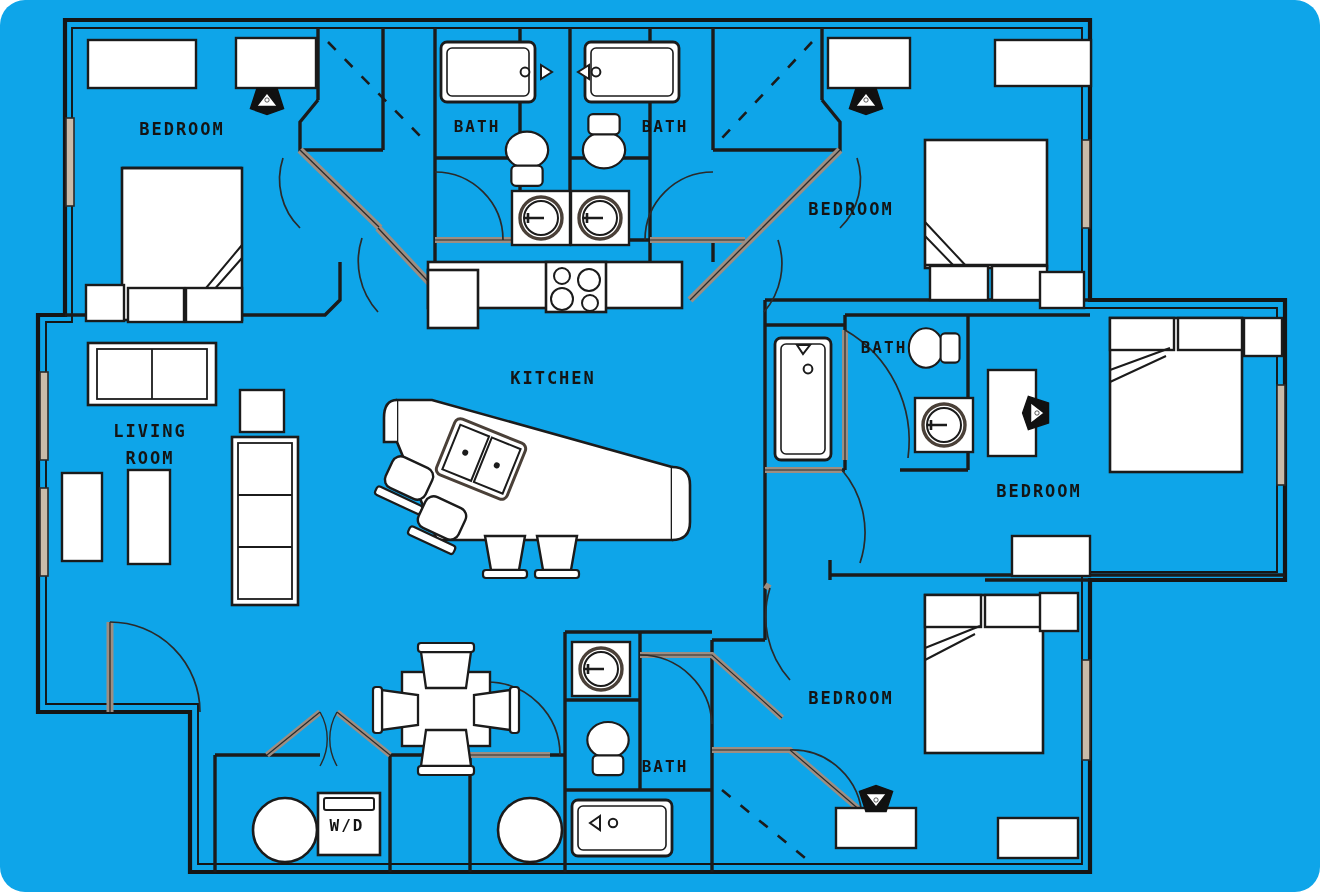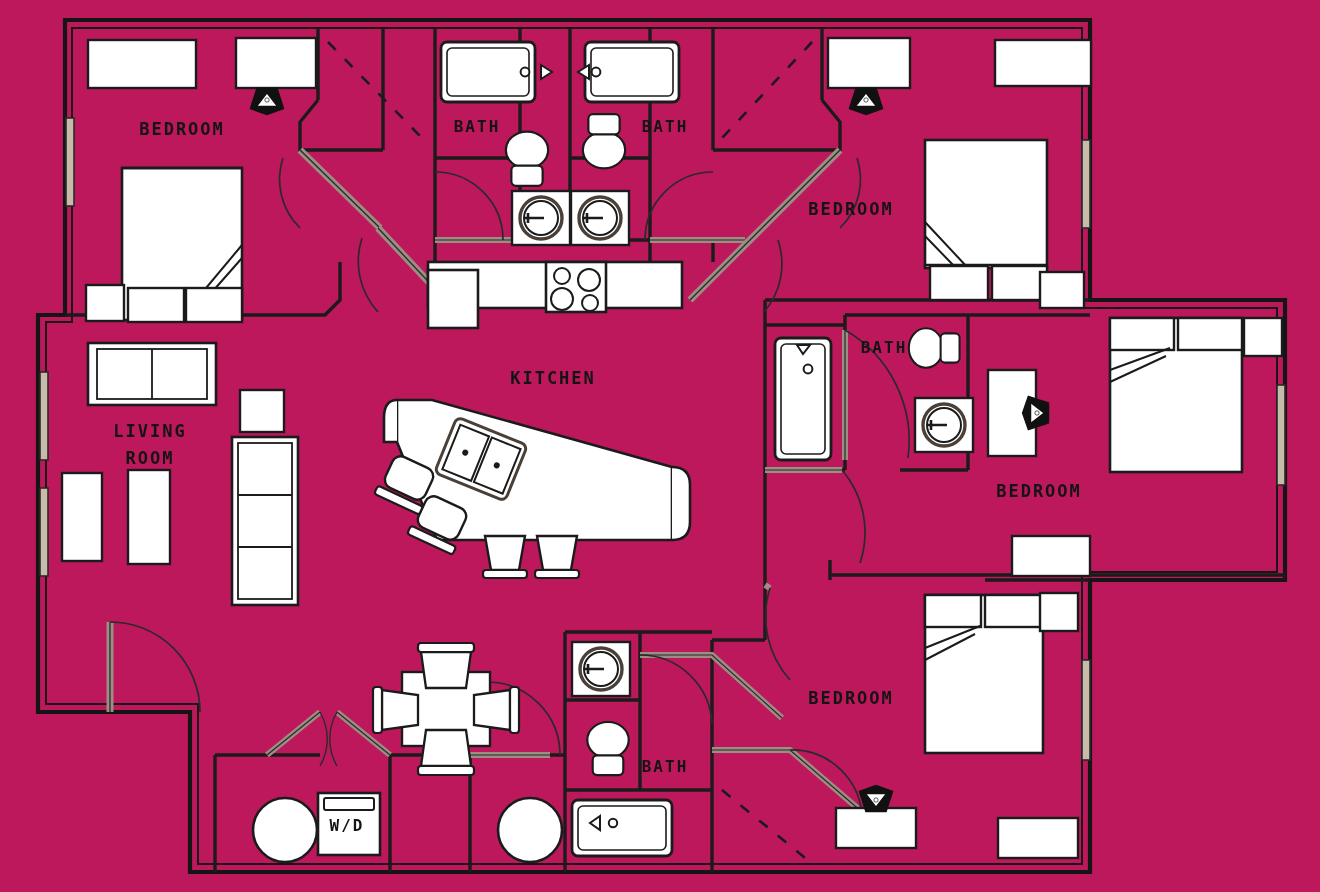--- a/index.html
+++ b/index.html
@@ -1,18 +1,18 @@
 <!DOCTYPE html>
 <html><head>
 <meta charset="utf-8">
 <style>
   html,body{margin:0;padding:0;background:#ffffff;}
   body{width:1320px;height:892px;overflow:hidden;
        font-family:"Liberation Sans","DejaVu Sans",sans-serif;}
-  #stage{position:relative;width:1320px;height:892px;background:#be185d;}
+  #stage{position:relative;width:1320px;height:892px;background:#0ea5e9;border-radius:25px;}
   svg#plan{position:absolute;left:0;top:0;width:1320px;height:892px;display:block;}
   .lbl{font-family:"DejaVu Sans Mono","Liberation Mono",monospace;
        font-weight:700;font-size:17px;letter-spacing:2.0px;fill:#141414;
        text-anchor:middle;dominant-baseline:middle;}
   .lbl-sm{font-size:16px;}
 </style>
 </head>
 <body>
 
 <div id="stage">

